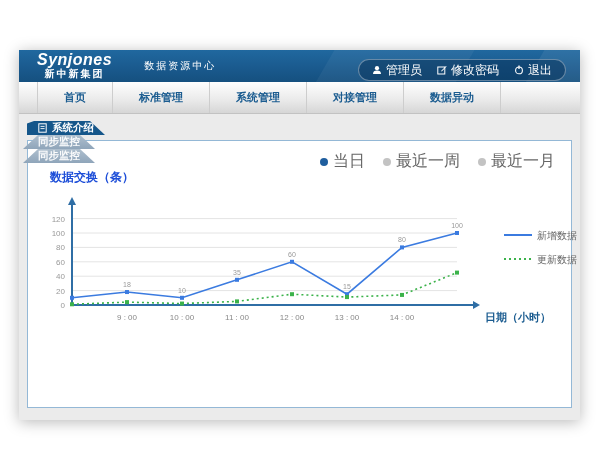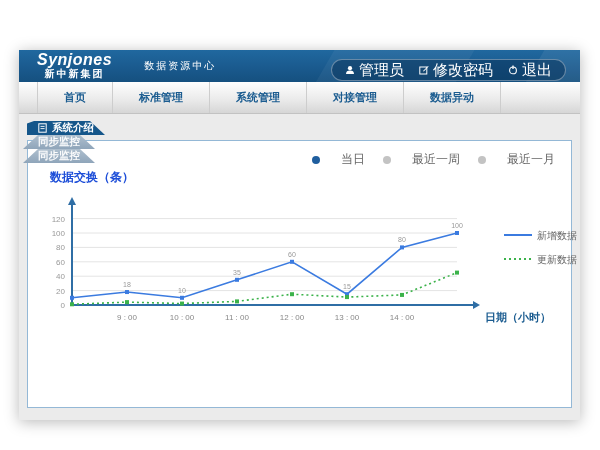--- a/index.html
+++ b/index.html
@@ -15,21 +15,21 @@
   .header .stripe1,.header .stripe2 { position:absolute; top:-10px; height:70px; width:140px;
             background:rgba(255,255,255,.05); transform:skewX(-30deg); }
   .header .stripe1 { right:120px; } .header .stripe2 { right:-40px; width:90px; background:rgba(255,255,255,.07); }
   .logo { margin-left:18px; color:#fff; line-height:1.05; text-align:center; }
   .logo-en { font-size:16px; font-weight:bold; font-style:italic; letter-spacing:.5px; }
   .logo-cn { font-size:10px; font-weight:bold; letter-spacing:2px; }
   .app-title { color:#fff; font-size:10px; letter-spacing:2px; margin-left:18px; padding-left:14px; }
   .user-pill { position:absolute; right:14px; top:9px; height:22px; display:flex; align-items:center;
                gap:15px; padding:0 13px; border-radius:11px; background:rgba(9,52,92,.55);
                border:1px solid rgba(255,255,255,.35); }
-  .pill-item { display:flex; align-items:center; gap:4px; color:#fff; font-size:15px; cursor:pointer; }
+  .pill-item { display:flex; align-items:center; gap:4px; color:#fff; font-size:12px; cursor:pointer; }
   .pill-item svg { display:block; }
 
   
   .nav { height:32px; background:linear-gradient(180deg,#fefefe 0%,#e9e9e9 60%,#d6d6d6 100%);
          border-bottom:1px solid #c2c2c2; display:flex; align-items:stretch; padding-left:18px; }
   .nav-item { display:flex; align-items:center; padding:0 26px; color:#1b5c90; font-size:11px;
               font-weight:bold; border-right:1px solid #cdcdcd; cursor:pointer; }
   .nav-item:first-child { border-left:1px solid #cdcdcd; }
 
   
@@ -41,21 +41,21 @@
          clip-path:polygon(0 100%, 0 18%, 7px 0, calc(100% - 15px) 0, 100% 100%); }
   .tab.inactive { width:72px; margin-left:-4px;
          background:linear-gradient(180deg,#aebfce 0%,#8fa5ba 100%);
          clip-path:polygon(0 100%, 15px 0, calc(100% - 15px) 0, 100% 100%);
          color:rgba(255,255,255,.95); }
 
   
   .card { position:absolute; left:8px; right:8px; top:26px; bottom:8px; background:#fff;
           border:1px solid #94b8d6; }
   .radio-row { position:absolute; right:16px; top:10px; display:flex; gap:18px; }
-  .radio-opt { display:flex; align-items:center; gap:21px; font-size:12px; color:#666; cursor:pointer; }
+  .radio-opt { display:flex; align-items:center; gap:5px; font-size:16px; color:#666; cursor:pointer; }
   .dot { width:8px; height:8px; border-radius:50%; background:#c3c3c3; }
   .radio-opt.sel .dot { background:#1f5e9e; }
   .chart-title { position:absolute; left:22px; top:28px; color:#1d4ed8; font-size:12px; font-weight:bold; }
   #chart { position:absolute; left:10px; top:52px; }
   .note { position:absolute; left:32px; top:208px; font-size:9px; color:#888; letter-spacing:.3px; }
   .note .red { color:#e03c3c; }
 </style>
 </head>
 <body>
 

